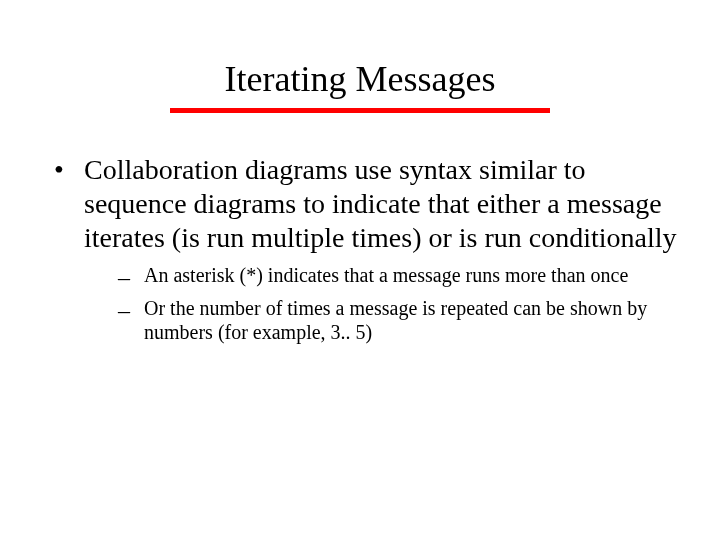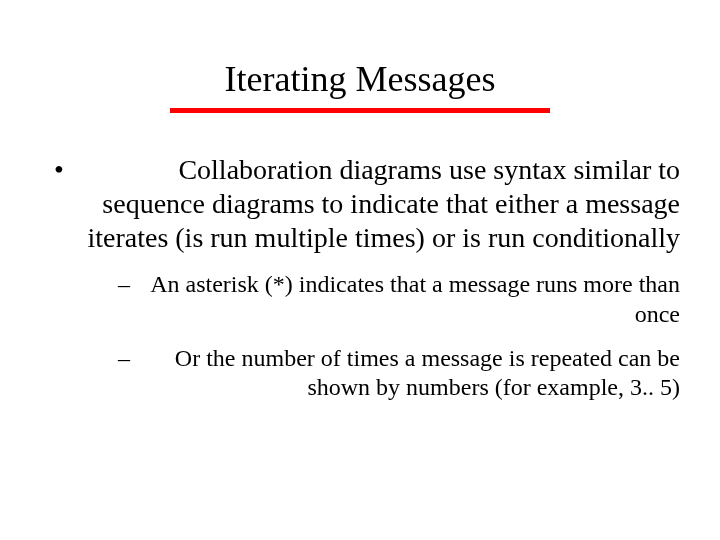--- a/index.html
+++ b/index.html
@@ -29,21 +29,20 @@
     background: #ff0000;
     margin: 8px auto 0 auto;
   }
   .body {
     padding: 40px 40px 0 40px;
   }
   ul.level1 {
     list-style: none;
     padding: 0;
     margin: 0;
-    text-align: right;
   }
   ul.level1 > li {
     position: relative;
     padding-left: 44px;
     font-size: 28px;
     line-height: 1.22;
   }
   ul.level1 > li::before {
     content: "•";
     position: absolute;
@@ -52,23 +51,23 @@
     font-size: 28px;
   }
   ul.level2 {
     list-style: none;
     padding: 0;
     margin: 8px 0 0 0;
   }
   ul.level2 > li {
     position: relative;
     padding-left: 60px;
-    font-size: 24px;
+    font-size: 20px;
     line-height: 1.22;
-    margin-top: 15px;
+    margin-top: 8px;
   }
   ul.level2 > li::before {
     content: "–";
     position: absolute;
     left: 34px;
     top: 0;
     font-size: 24px;
   }
 </style>
 </head>

